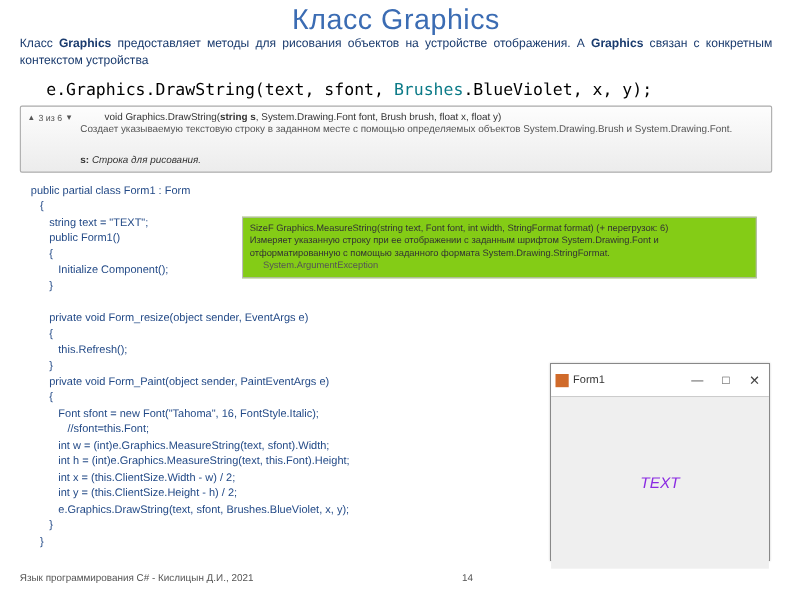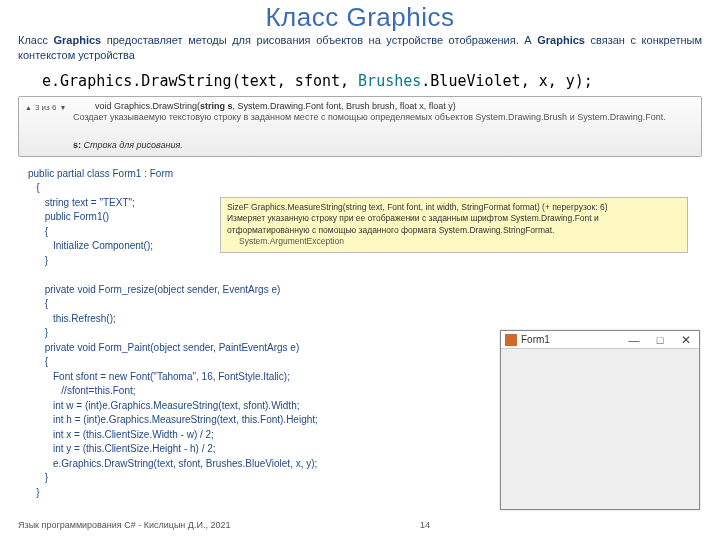--- a/index.html
+++ b/index.html
@@ -65,40 +65,40 @@
     font-family: "Trebuchet MS","Segoe UI",sans-serif;
     font-size: 10px;
     color: #234a87;
     line-height: 1.45;
     white-space: pre;
   }
   .measure-tip {
     position: absolute;
     left: 220px; top: 197px;
     width: 468px;
-    background: #fef9c3;
+    background: #84cc16;
     border: 1px solid #bbb;
     font-size: 8.5px;
     padding: 4px 6px;
     color:#333;
     line-height:1.35;
   }
   .measure-tip .hdr { color:#333; }
   .measure-tip .sec { margin-top:4px; }
   .measure-tip .exc { color:#555; }
   .sample-window {
     position: absolute;
     right: 20px; top: 330px;
     width: 200px; height: 180px;
     border: 1px solid #888;
     background: #efefef;
     box-shadow: 0 0 2px rgba(0,0,0,0.2);
   }
   .sample-window .tb {
-    height: 18px;
+    height: 30px;
     background: #fff;
     display:flex; align-items:center;
     font-size:10px;
     border-bottom:1px solid #ccc;
     padding-left:4px;
   }
   .sample-window .tb .ic { width:12px;height:12px;background:#d06a2a;margin-right:4px;}
   .sample-window .tb .ttl { flex:1; color:#333;}
   .sample-window .tb .btn { width:26px; text-align:center; font-size:11px; color:#444;}
   .sample-window .tb .btn.close { font-size:12px;}
@@ -184,16 +184,19 @@
 </div>
 
 <div class="sample-window">
   <div class="tb">
     <div class="ic"></div>
     <div class="ttl">Form1</div>
     <div class="btn">—</div>
     <div class="btn">□</div>
     <div class="btn close">✕</div>
   </div>
+  <div class="client">
+    <div class="txt">TEXT</div>
+  </div>
 </div>
 
 <div class="footer">Язык программирования C# - Кислицын Д.И., 2021</div>
 <div class="pagenum">14</div>
 
 </body></html>

